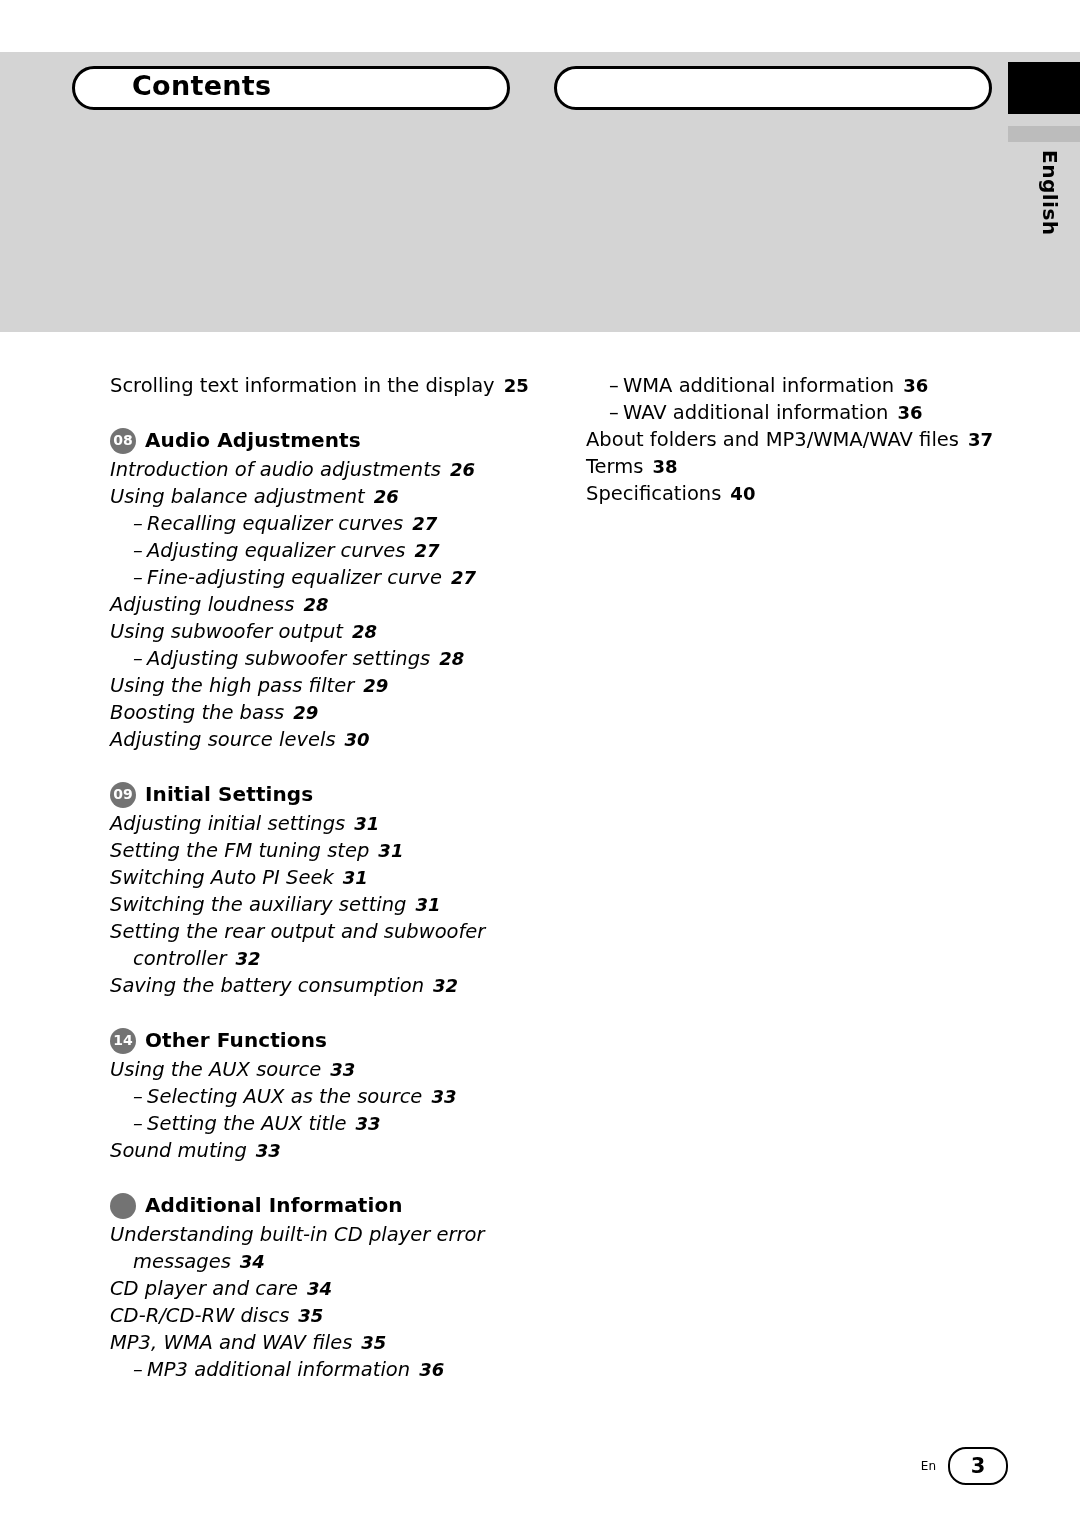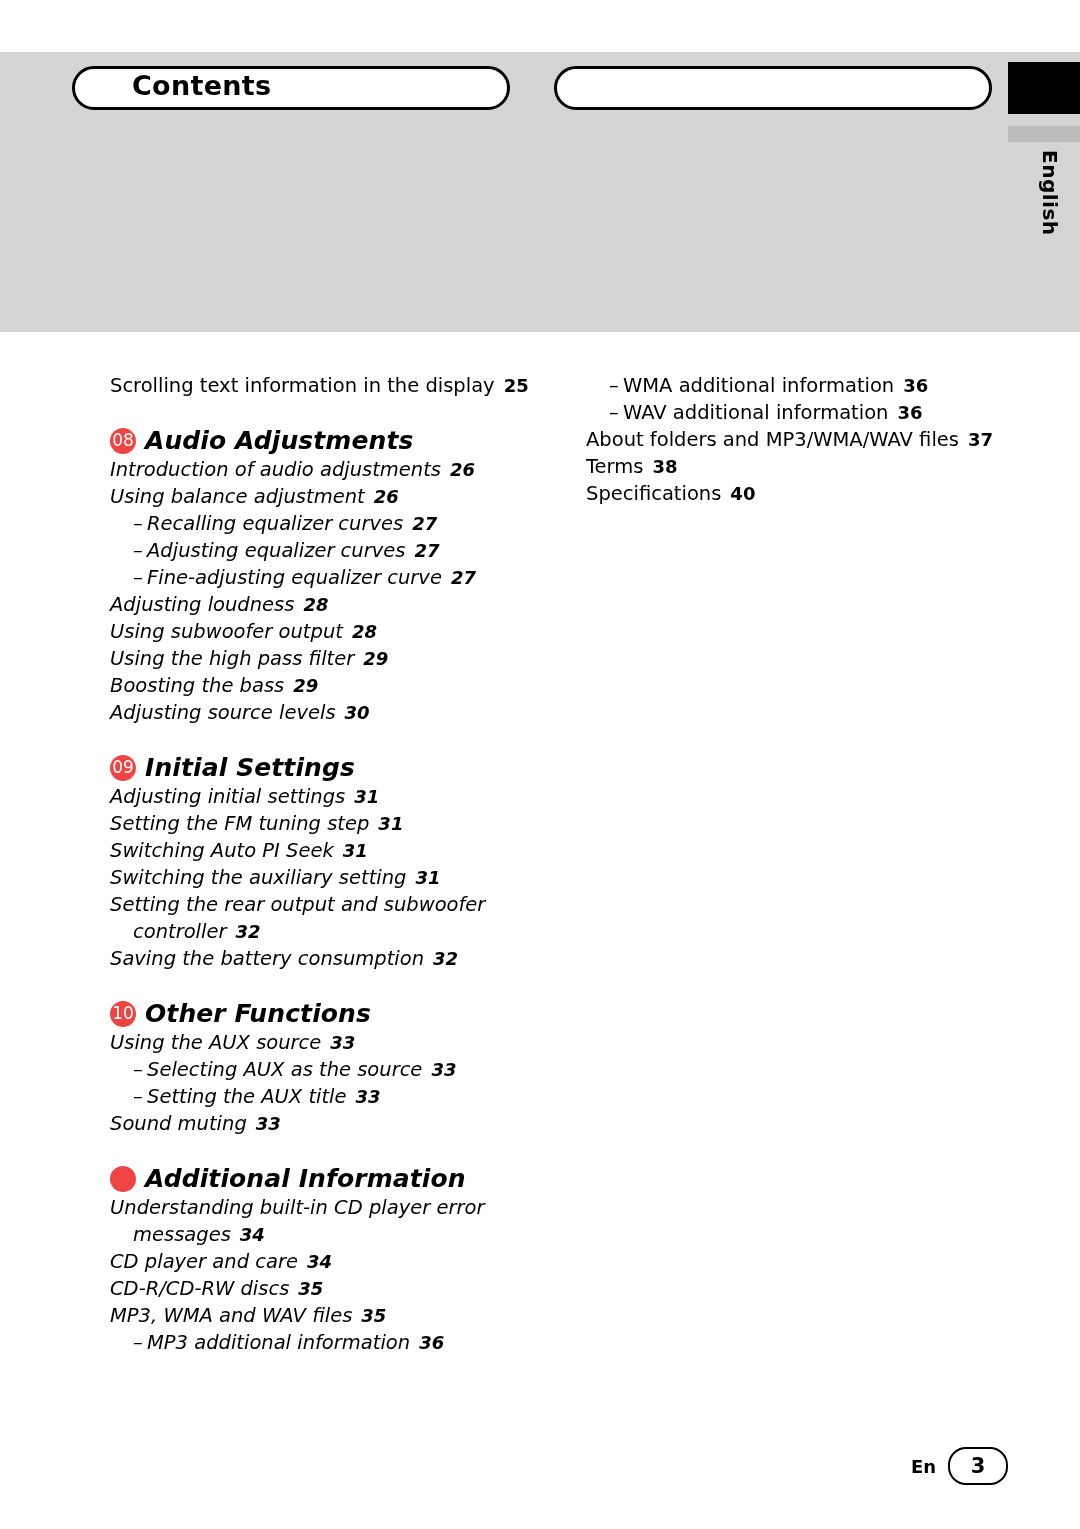--- a/index.html
+++ b/index.html
@@ -113,49 +113,48 @@
   .section {
     margin-top: 28px;
     margin-bottom: 2px;
     display: flex;
     align-items: center;
     gap: 9px;
   }
   .badge {
     width: 26px; height: 26px;
     border-radius: 50%;
-    background: #ef4444;
+    background: #737373;
     color: #fff;
-    font-size: 17px;
-    font-weight: normal;
+    font-size: 14px;
+    font-weight: bold;
     display: flex;
     align-items: center;
     justify-content: center;
     flex: 0 0 auto;
     font-family: "DejaVu Sans", sans-serif;
   }
   .section-title {
-    font-size: 25px;
+    font-size: 20px;
     font-weight: bold;
     letter-spacing: 0.1px;
-    font-style: italic;
   }
   .section-body { margin-top: 2px; font-style: italic; }
 
   
   .footer {
     position: absolute;
     right: 72px; bottom: 44px;
     display: flex;
     align-items: center;
     gap: 12px;
   }
   .footer-en {
-    font-size: 18px;
-    font-weight: bold;
+    font-size: 12px;
+    font-weight: normal;
   }
   .page-oval {
     width: 56px; height: 34px;
     border: 2.5px solid #000;
     border-radius: 18px;
     display: flex;
     align-items: center;
     justify-content: center;
     font-size: 21px;
     font-weight: bold;
@@ -182,38 +181,39 @@
       <span class="section-title">Audio Adjustments</span>
     </div>
     <div class="section-body">
       <div class="entry"><span>Introduction of audio adjustments</span><span class="pg">26</span></div>
       <div class="entry"><span>Using balance adjustment</span><span class="pg">26</span></div>
       <div class="entry sub"><span class="dash">–</span><span>Recalling equalizer curves</span><span class="pg">27</span></div>
       <div class="entry sub"><span class="dash">–</span><span>Adjusting equalizer curves</span><span class="pg">27</span></div>
       <div class="entry sub"><span class="dash">–</span><span>Fine-adjusting equalizer curve</span><span class="pg">27</span></div>
       <div class="entry"><span>Adjusting loudness</span><span class="pg">28</span></div>
       <div class="entry"><span>Using subwoofer output</span><span class="pg">28</span></div>
+      <div class="entry sub"><span class="dash">–</span><span>Adjusting subwoofer settings</span><span class="pg">28</span></div>
       <div class="entry"><span>Using the high pass filter</span><span class="pg">29</span></div>
       <div class="entry"><span>Boosting the bass</span><span class="pg">29</span></div>
       <div class="entry"><span>Adjusting source levels</span><span class="pg">30</span></div>
     </div>
     <div class="section">
       <span class="badge">09</span>
       <span class="section-title">Initial Settings</span>
     </div>
     <div class="section-body">
       <div class="entry"><span>Adjusting initial settings</span><span class="pg">31</span></div>
       <div class="entry"><span>Setting the FM tuning step</span><span class="pg">31</span></div>
       <div class="entry"><span>Switching Auto PI Seek</span><span class="pg">31</span></div>
       <div class="entry"><span>Switching the auxiliary setting</span><span class="pg">31</span></div>
       <div class="entry wrap"><span>Setting the rear output and subwoofer</span><span class="cont">controller<span class="pg">32</span></span></div>
       <div class="entry"><span>Saving the battery consumption</span><span class="pg">32</span></div>
     </div>
     <div class="section">
-      <span class="badge">10</span>
+      <span class="badge">14</span>
       <span class="section-title">Other Functions</span>
     </div>
     <div class="section-body">
       <div class="entry"><span>Using the AUX source</span><span class="pg">33</span></div>
       <div class="entry sub"><span class="dash">–</span><span>Selecting AUX as the source</span><span class="pg">33</span></div>
       <div class="entry sub"><span class="dash">–</span><span>Setting the AUX title</span><span class="pg">33</span></div>
       <div class="entry"><span>Sound muting</span><span class="pg">33</span></div>
     </div>
     <div class="section">
       <span class="badge"></span>

